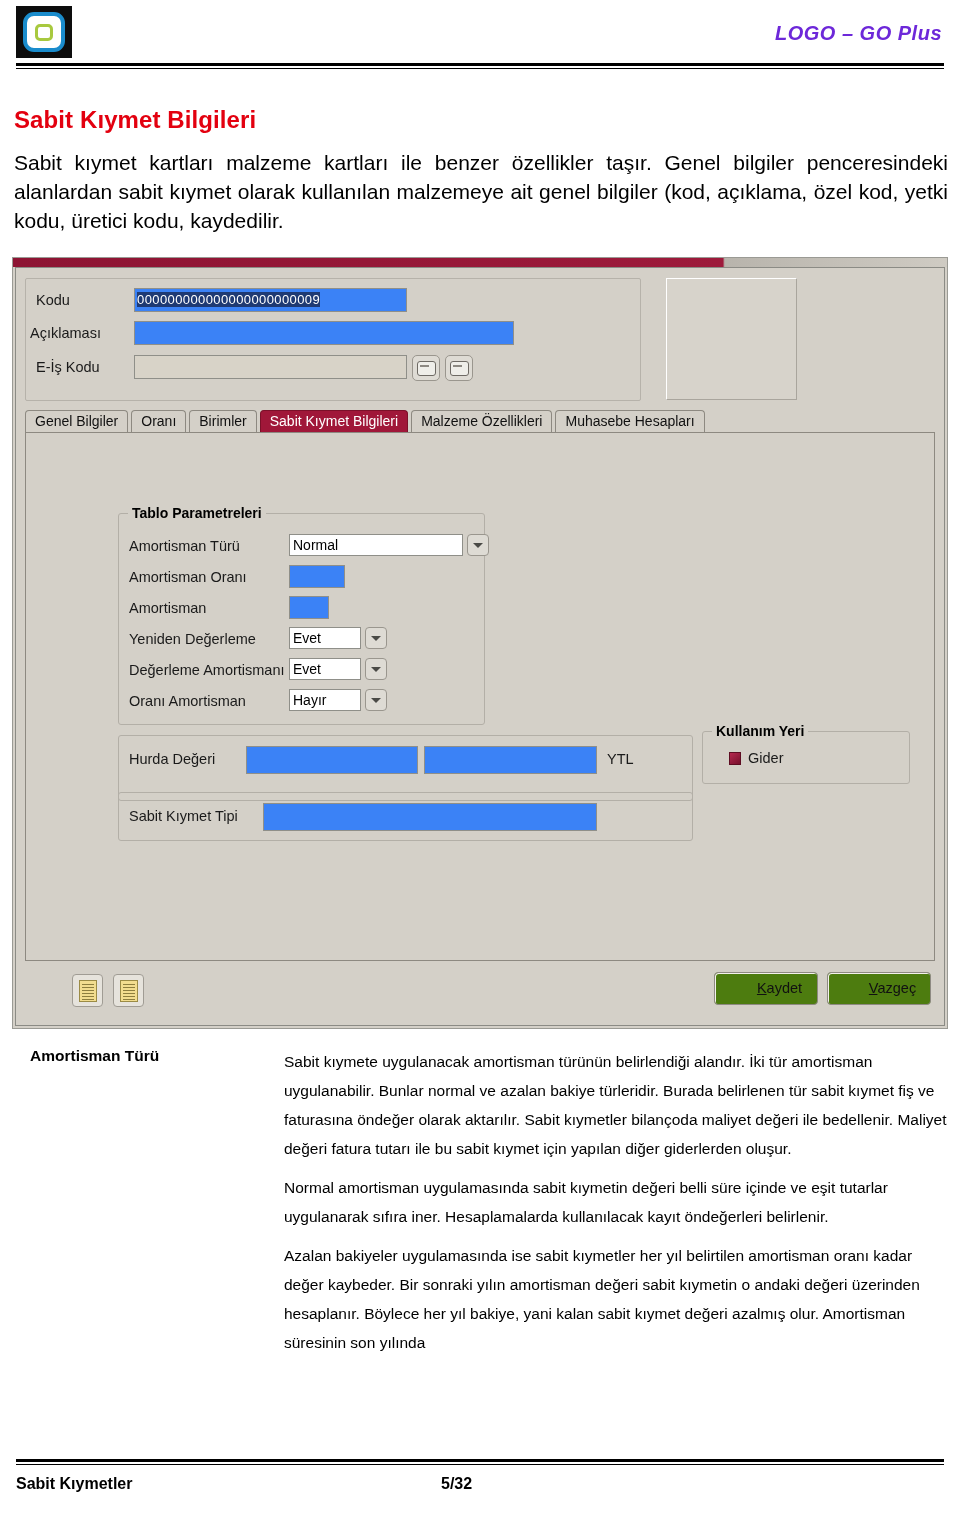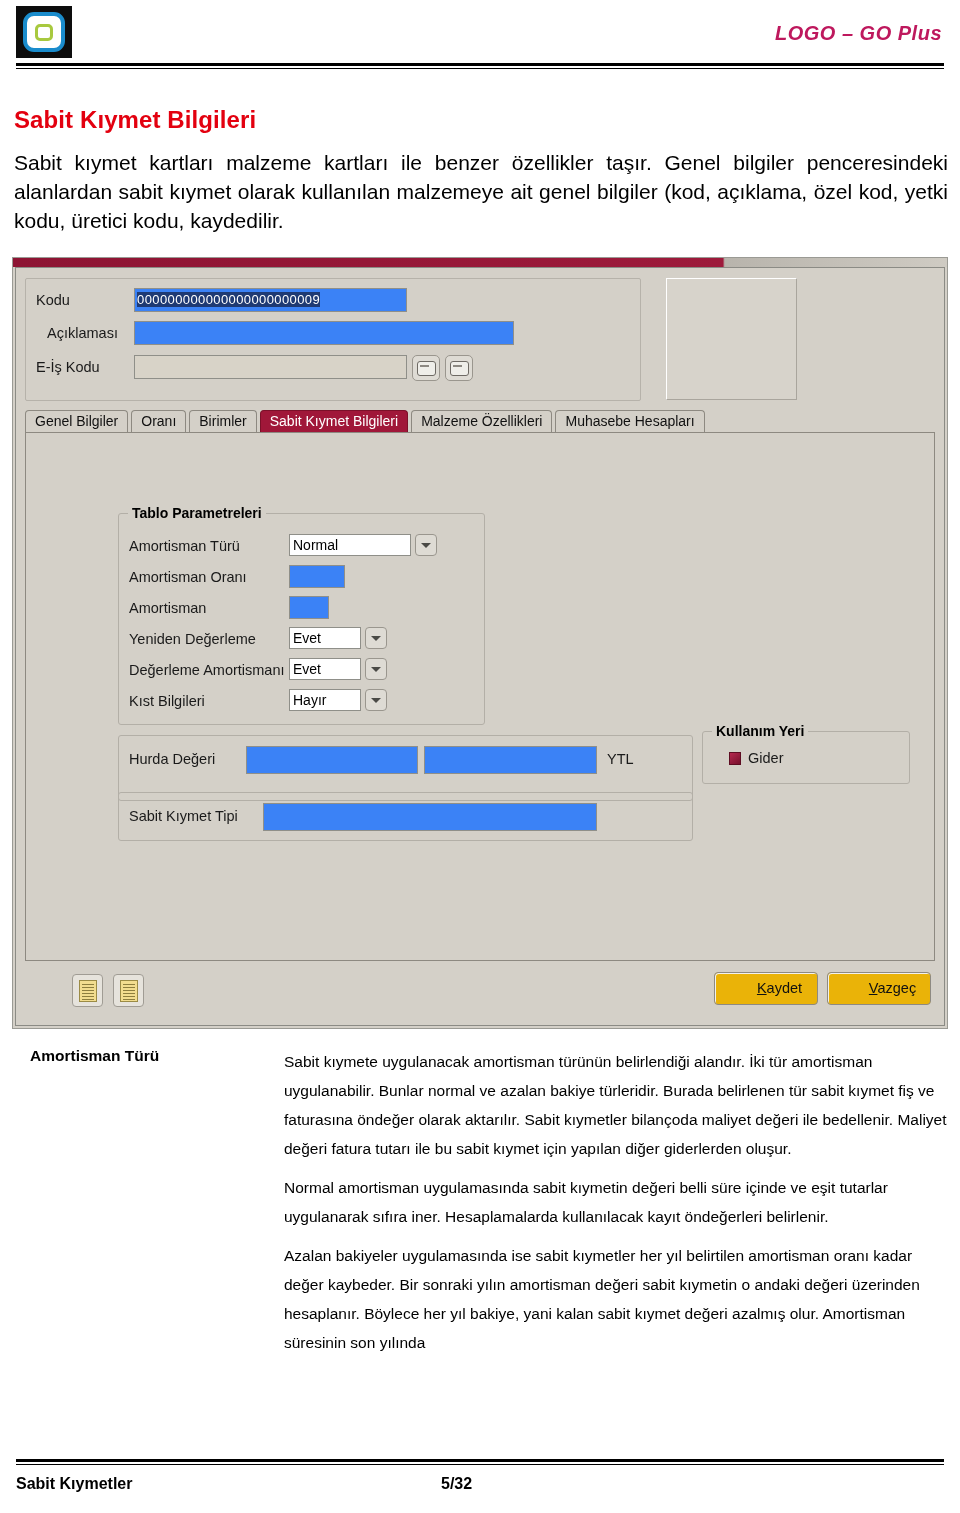--- a/index.html
+++ b/index.html
@@ -12,21 +12,21 @@
   .page{position:relative;width:960px;height:1513px;box-sizing:border-box;padding:0 12px;}
 
   
   .pg-header{position:relative;height:70px;}
   .logo-box{position:absolute;left:4px;top:6px;width:56px;height:52px;background:#0d0d0d;
             display:flex;align-items:center;justify-content:center;}
   .logo-outer{width:42px;height:40px;border:4px solid #1a8ccc;border-radius:11px;background:#ffffff;
               display:flex;align-items:center;justify-content:center;box-sizing:border-box;}
   .logo-inner{width:18px;height:17px;border:3px solid #a8c93f;border-radius:5px;box-sizing:border-box;background:#fff;}
   .brand{position:absolute;right:6px;top:22px;font-style:italic;font-weight:bold;font-size:20px;
-         letter-spacing:.5px;color:#be185d;}
+         letter-spacing:.5px;color:#6d28d9;}
   .rule-top{position:absolute;left:4px;right:4px;top:63px;border-top:3px solid #000;border-bottom:1px solid #000;height:2px;}
 
   
   h1.doc-title{color:#e3000f;font-size:24px;font-weight:bold;margin:36px 0 14px 2px;letter-spacing:.1px;}
   p.para{font-size:21px;line-height:29px;margin:4px 0 0 2px;text-align:justify;}
   p.para + p.para{margin-top:22px;}
 
   
   .shot{position:relative;margin:22px 0 0 0;width:936px;height:772px;
         background:#d4d0c8;border:1px solid #9a9a94;box-sizing:border-box;}
@@ -70,21 +70,21 @@
   .combo .carrow{position:absolute;right:0;top:0;width:22px;height:22px;background:#dedbd4;
                  border:1px solid #9a968e;border-radius:4px;box-sizing:border-box;
                  display:flex;align-items:center;justify-content:center;}
   .carrow span{display:block;width:0;height:0;border-left:5px solid transparent;border-right:5px solid transparent;
                border-top:5px solid #4a4a46;}
 
   .bullet-sq{display:inline-block;width:12px;height:13px;background:linear-gradient(140deg,#b5284f,#78102c);
              border:1px solid #5e0c22;vertical-align:-2px;margin-right:7px;box-sizing:border-box;}
 
   .btnbar{position:absolute;left:9px;right:9px;bottom:8px;height:50px;}
-  .btn{position:absolute;width:104px;height:33px;background:#eab308;border:1px solid #8e8a82;border-radius:4px;
+  .btn{position:absolute;width:104px;height:33px;background:#4d7c0f;border:1px solid #8e8a82;border-radius:4px;
        font-size:14.5px;line-height:31px;text-align:center;color:#111;box-sizing:border-box;
        box-shadow:inset 1px 1px 0 #f3f1ec;padding-left:27px;}
   .btn u{text-decoration:underline;}
   .noteicon{position:absolute;width:31px;height:33px;background:#e6e3dc;border:1px solid #a09c94;border-radius:4px;
             box-sizing:border-box;display:flex;align-items:center;justify-content:center;}
   .noteicon .sheet{width:18px;height:22px;background:#f2dd8f;border:1px solid #9b8b45;position:relative;box-sizing:border-box;}
   .noteicon .sheet:before{content:"";position:absolute;left:2px;top:3px;width:12px;height:1px;
         background:#8d7e3e;box-shadow:0 3px 0 #8d7e3e,0 6px 0 #8d7e3e,0 9px 0 #8d7e3e,0 12px 0 #8d7e3e,0 15px 0 #8d7e3e;}
 
   
@@ -121,21 +121,21 @@
   <div class="shot">
     <div class="titlebar"></div>
     <div class="dlgborder">
 
       <div class="topgroup">
         <div class="lbl" style="left:10px;top:13px;">Kodu</div>
         <div class="inp" style="left:108px;top:9px;width:273px;height:24px;">
           <span class="sel-text">000000000000000000000009</span>
         </div>
 
-        <div class="lbl" style="left:21px;top:46px;">Açıklaması</div>
+        <div class="lbl" style="left:4px;top:46px;">Açıklaması</div>
         <div class="inp" style="left:108px;top:42px;width:380px;height:24px;"></div>
 
         <div class="lbl" style="left:10px;top:80px;">E-İş Kodu</div>
         <div class="inp ro" style="left:108px;top:76px;width:273px;height:24px;"></div>
 
         <div class="iconbtn" style="left:386px;top:76px;">
             <div class="gl"></div>
           </div>
         <div class="iconbtn" style="left:419px;top:76px;">
             <div class="gl"></div>
@@ -152,21 +152,21 @@
         <div class="tab">Malzeme Özellikleri</div>
         <div class="tab">Muhasebe Hesapları</div>
       </div>
 
       <div class="tabpanel">
 
         <div class="gbox" style="left:92px;top:80px;width:367px;height:212px;">
           <div class="gtitle">Tablo Parametreleri</div>
 
           <div class="lbl" style="left:10px;top:24px;">Amortisman Türü</div>
-          <div class="combo" style="left:170px;top:20px;width:148px;">
+          <div class="combo" style="left:170px;top:20px;width:200px;">
             <div class="cval">Normal</div>
             <div class="carrow">
                 <span></span>
               </div>
           </div>
 
           <div class="lbl" style="left:10px;top:55px;">Amortisman Oranı</div>
           <div class="inp" style="left:170px;top:51px;width:56px;height:23px;"></div>
 
           <div class="lbl" style="left:10px;top:86px;">Amortisman</div>
@@ -181,21 +181,21 @@
           </div>
 
           <div class="lbl" style="left:10px;top:148px;">Değerleme Amortismanı</div>
           <div class="combo" style="left:170px;top:144px;width:98px;">
             <div class="cval">Evet</div>
             <div class="carrow">
                 <span></span>
               </div>
           </div>
 
-          <div class="lbl" style="left:10px;top:179px;">Kıst Bilgileri</div>
+          <div class="lbl" style="left:10px;top:179px;">Oranı Amortisman</div>
           <div class="combo" style="left:170px;top:175px;width:98px;">
             <div class="cval">Hayır</div>
             <div class="carrow">
                 <span></span>
               </div>
           </div>
         </div>
 
         <div class="gbox" style="left:92px;top:302px;width:575px;height:66px;">
           <div class="lbl" style="left:10px;top:15px;">Hurda Değeri</div>

